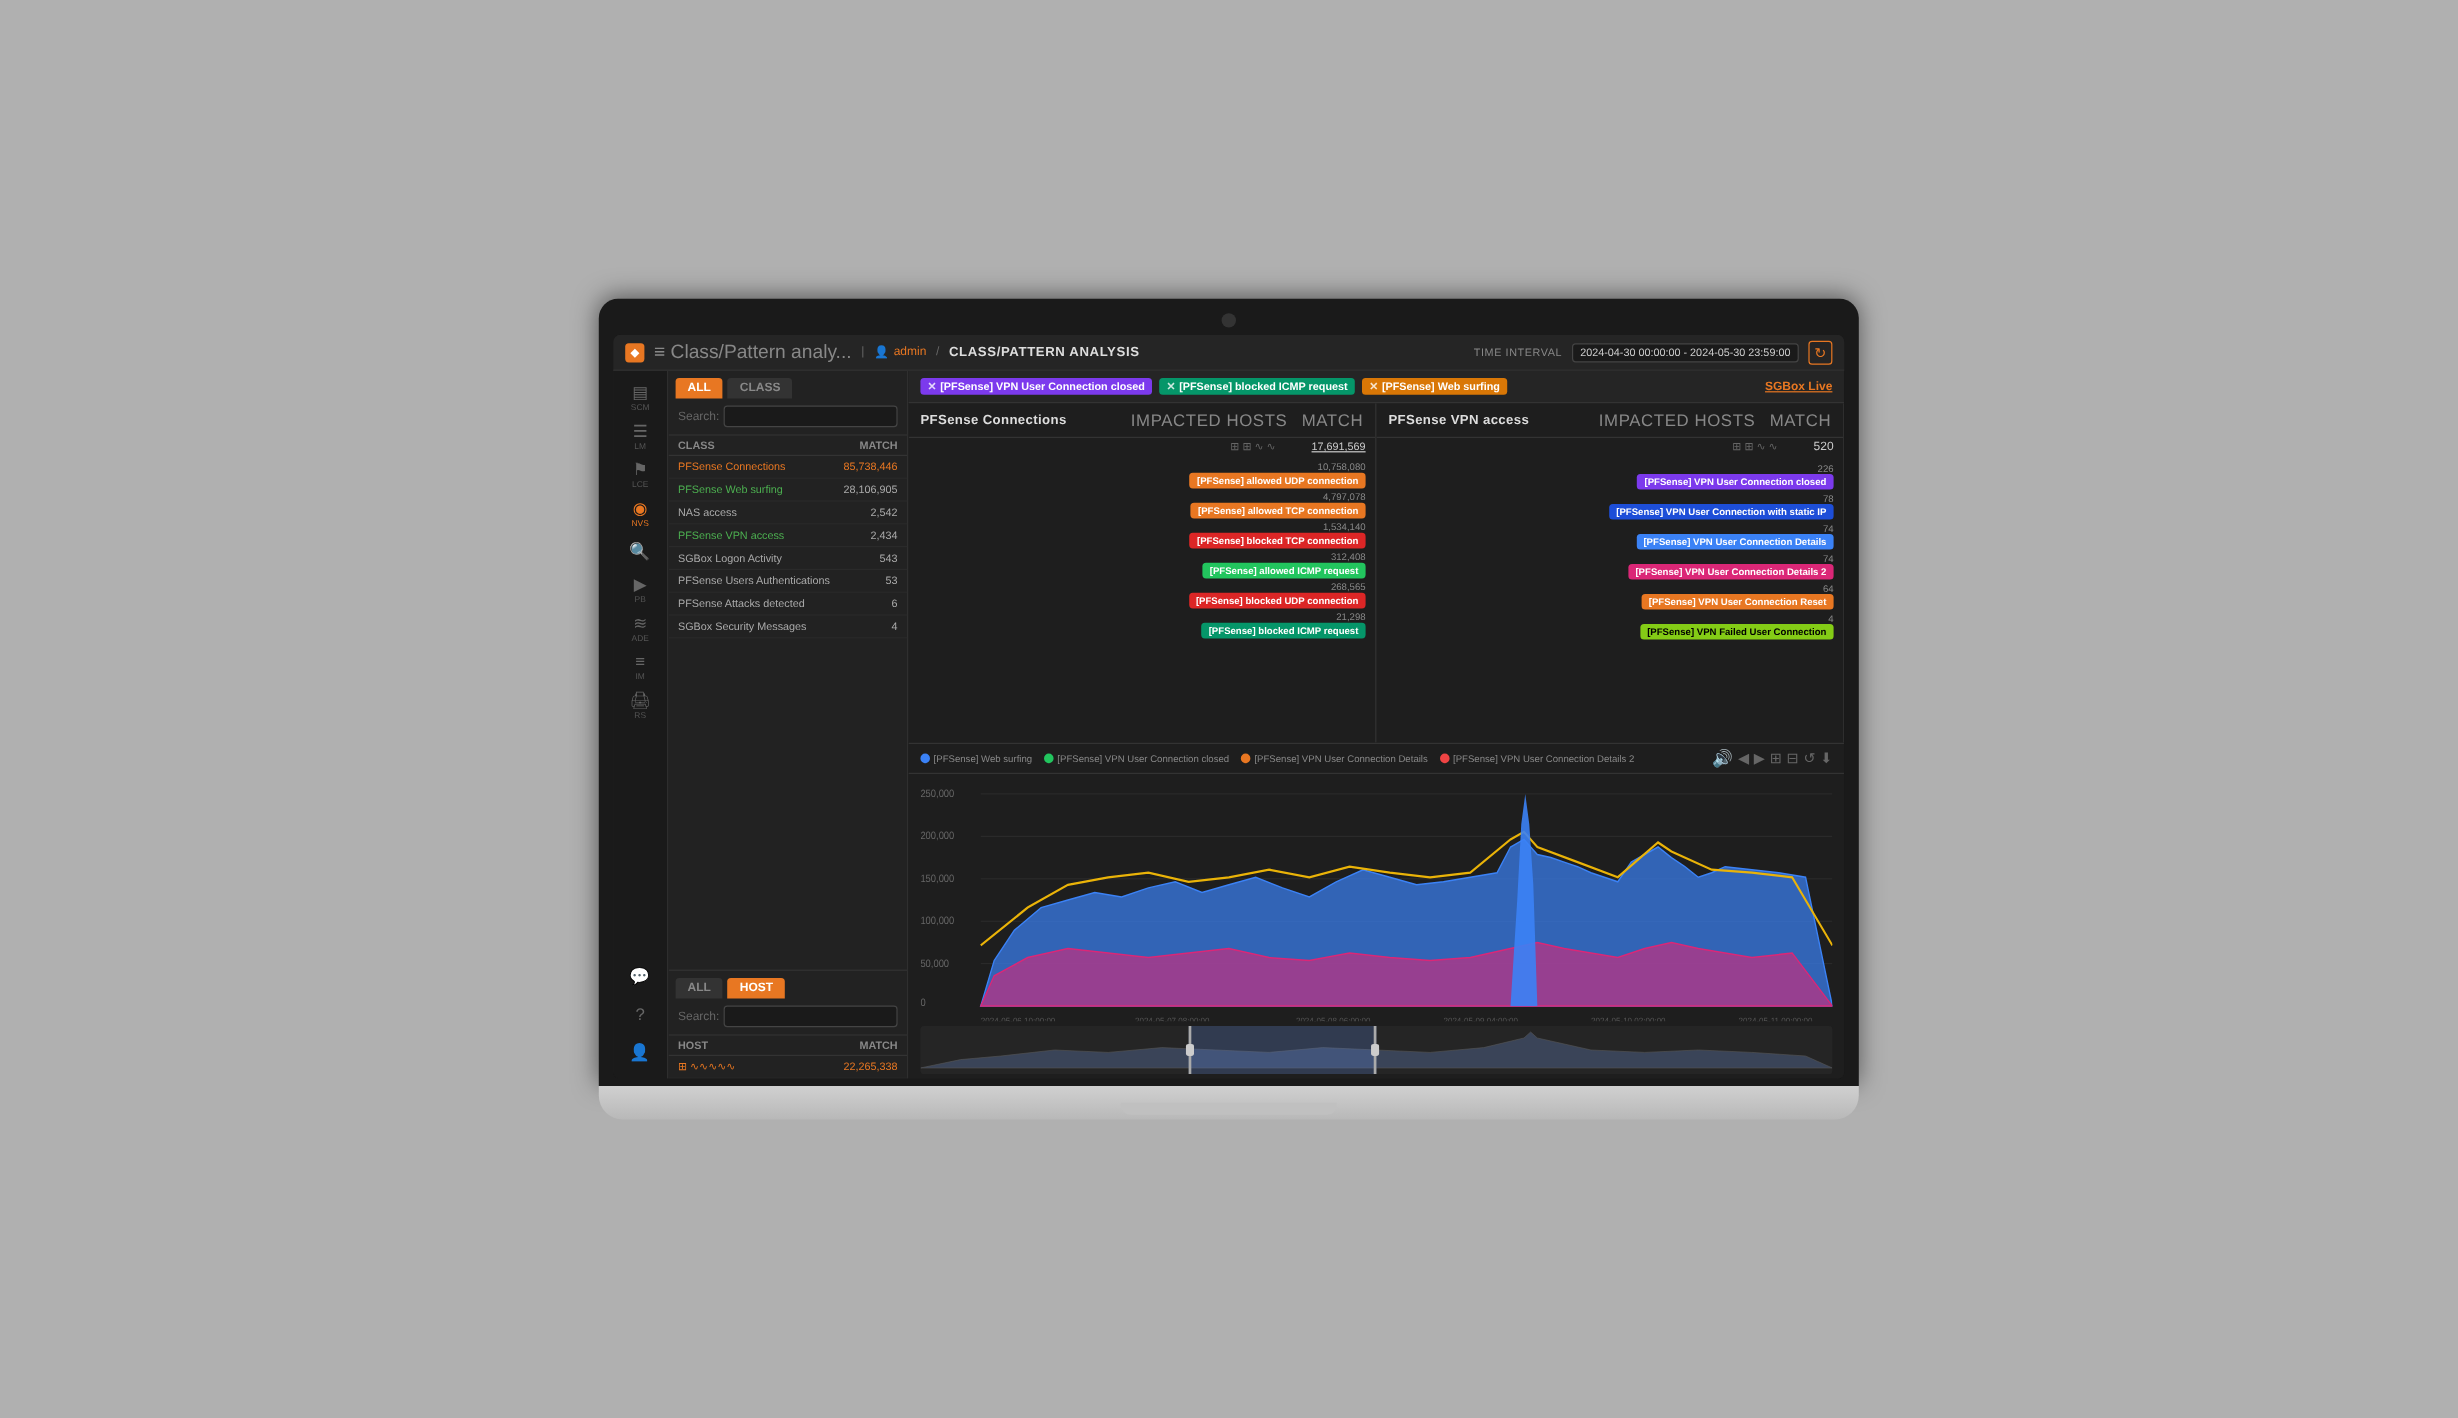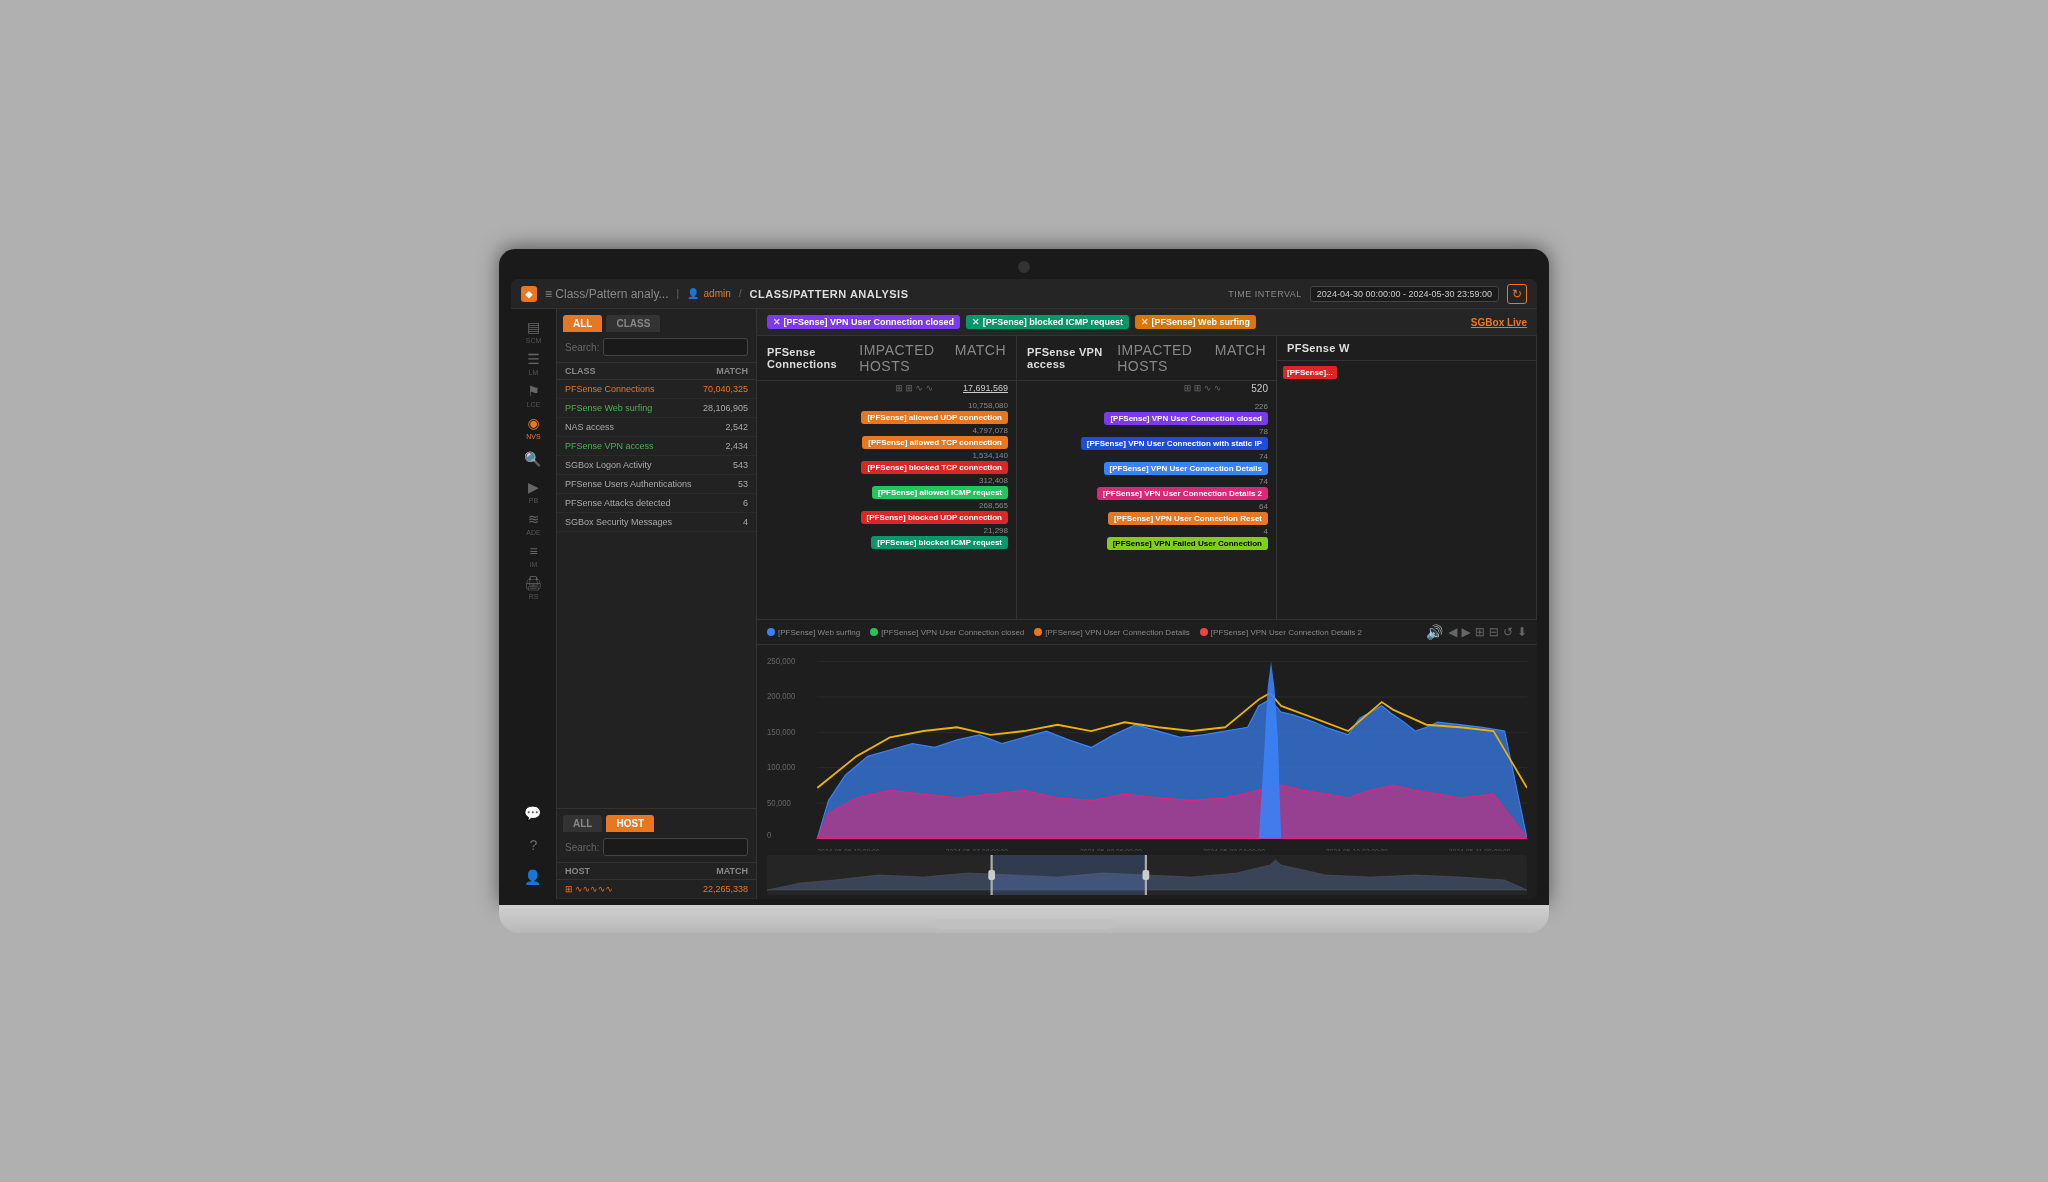--- a/index.html
+++ b/index.html
@@ -72,21 +72,21 @@
     }
     .topbar-logo {
       width: 16px; height: 16px;
       background: #e87722;
       border-radius: 3px;
       display: flex; align-items: center; justify-content: center;
       font-size: 9px; color: white; font-weight: bold;
     }
     .topbar-breadcrumb {
       color: #888;
-      font-size: 12px;
+      font-size: 16px;
     }
     .topbar-title {
       color: #ddd;
       font-size: 11px;
       font-weight: 600;
       letter-spacing: 0.5px;
       text-transform: uppercase;
     }
     .topbar-user {
       display: flex; align-items: center; gap: 4px;
@@ -537,21 +537,21 @@
                 <span class="search-label">Search:</span>
                 <div class="search-input"></div>
               </div>
               <div class="table-header">
                 <span class="table-header-col">CLASS</span>
                 <span class="table-header-col">MATCH</span>
               </div>
               <div class="table-rows">
                 <div class="table-row">
                   <span class="row-name orange">PFSense Connections</span>
-                  <span class="row-match orange">70,040,325</span>
+                  <span class="row-match orange">85,738,446</span>
                 </div>
                 <div class="table-row">
                   <span class="row-name green">PFSense Web surfing</span>
                   <span class="row-match">28,106,905</span>
                 </div>
                 <div class="table-row">
                   <span class="row-name gray">NAS access</span>
                   <span class="row-match">2,542</span>
                 </div>
                 <div class="table-row">
@@ -715,28 +715,20 @@
                     </div>
                     <div class="event-row">
                       <div>
                         <div class="event-count">4</div>
                         <span class="event-tag yellow-g">[PFSense] VPN Failed User Connection</span>
                       </div>
                     </div>
                   </div>
                 </div>
 
-                <div class="card card-overflow">
-                  <div class="card-header">
-                    <span class="card-title">PFSense W</span>
-                  </div>
-                  <div class="card-body" style="padding:4px 6px;">
-                    <span class="card-overflow-tag">[PFSense]...</span>
-                  </div>
-                </div>
               </div>
 
               <div class="chart-area">
                 <div class="chart-legend">
                   <div class="legend-item">
                     <div class="legend-dot blue"></div>
                     <span>[PFSense] Web surfing</span>
                   </div>
                   <div class="legend-item">
                     <div class="legend-dot green"></div>

